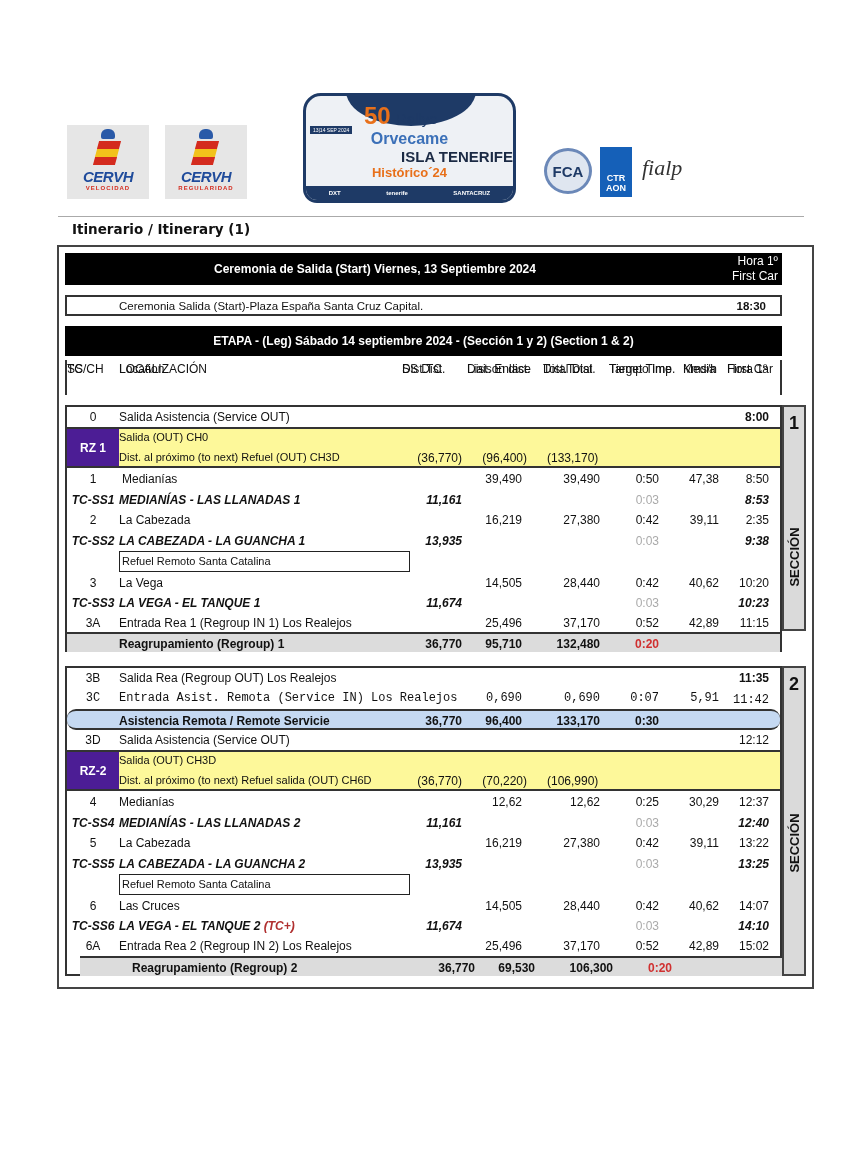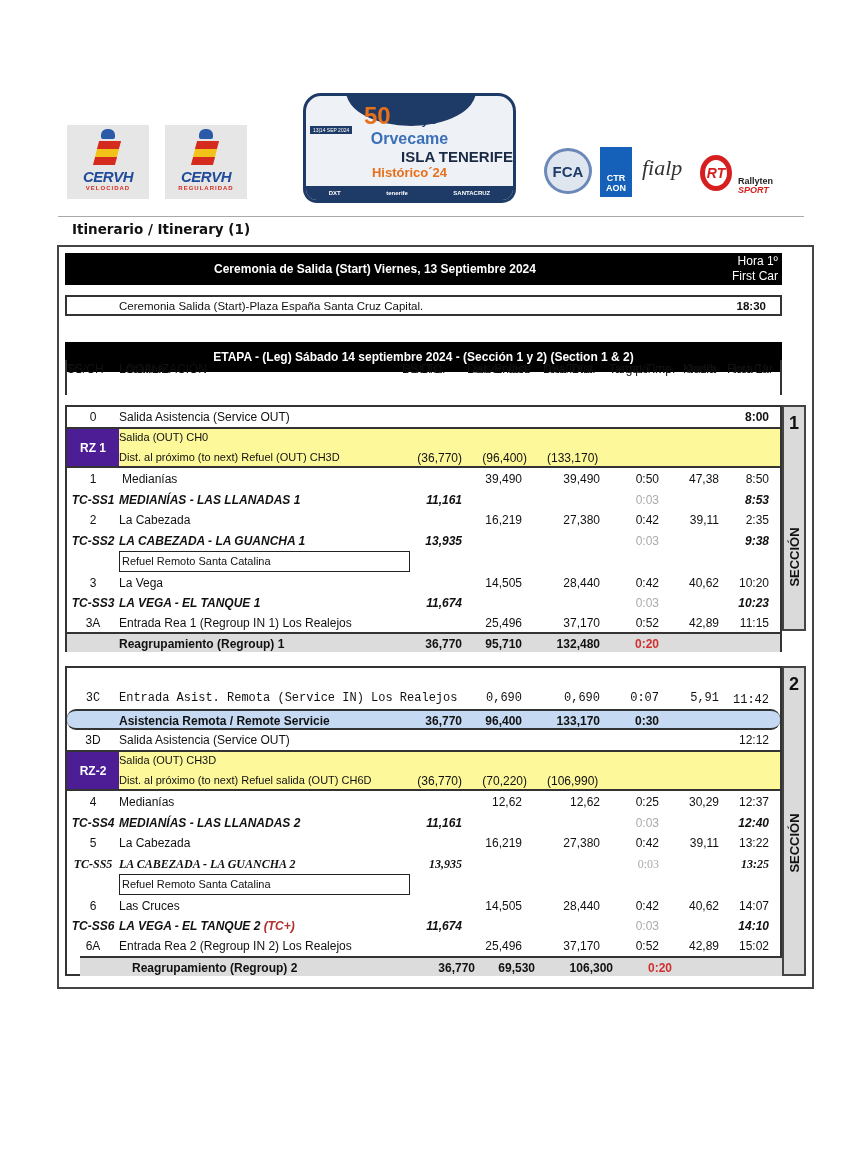--- a/index.html
+++ b/index.html
@@ -36,21 +36,21 @@
 .doc-title{position:absolute;left:72px;top:221px;font-family:"DejaVu Sans",sans-serif;font-size:13.5px;font-weight:bold;color:#111;}
 
 .frame{position:absolute;left:57px;top:245px;width:757px;height:744px;border:2px solid #444;}
 .blackbar{position:absolute;left:65px;background:#000;color:#fff;font-weight:bold;font-size:12px;}
 .bar1{top:253px;width:717px;height:32px;}
 .bar1 .t{position:absolute;left:0;width:620px;text-align:center;top:9px;}
 .bar1 .h{position:absolute;right:4px;top:1px;text-align:right;font-weight:normal;font-size:12px;line-height:15px;}
 .ceremony{position:absolute;left:65px;top:295px;width:717px;height:21px;border:2px solid #333;font-size:11.5px;}
 .ceremony .l{position:absolute;left:52px;top:3px;}
 .ceremony .r{position:absolute;right:14px;top:3px;font-weight:bold;}
-.bar2{top:326px;width:717px;height:30px;margin-top:16px;}
+.bar2{top:326px;width:717px;height:30px;}
 .bar2 .t{position:absolute;left:0;width:100%;text-align:center;top:8px;}
 .colhead{position:absolute;left:65px;top:360px;width:717px;height:35px;border-left:2px solid #333;border-right:2px solid #333;font-size:12px;line-height:15px;}
 .colhead div{position:absolute;top:1px;text-align:center;}
 
 .sec{position:absolute;left:65px;width:717px;border:2px solid #333;}
 .row{position:absolute;left:0;width:100%;height:20.5px;font-size:12px;}
 .row span{position:absolute;top:3px;white-space:nowrap;}
 .c-no{left:0;width:52px;text-align:center;}
 .c-loc{left:52px;}
 .c-tc{left:335px;width:60px;text-align:right;}
@@ -115,25 +115,20 @@
     </div>
   </div>
   <div class="logo-small fca">
       <span>FCA</span>
     </div>
   <div class="logo-small ctr">
     <span>CTR</span>
     <span>AON</span>
   </div>
   <div class="logo-small fialp">fialp</div>
-  <div class="logo-small rt">
-    <div class="rtmark">RT</div>
-    <div class="rtname">Rallyten</div>
-    <div class="rtsport">SPORT</div>
-  </div>
 
   <div class="hr"></div>
   <div class="doc-title">Itinerario / Itinerary  (1)</div>
 
   <div class="frame"></div>
 
   <div class="blackbar bar1">
     <div class="t">Ceremonia de Salida (Start) Viernes, 13 Septiembre 2024</div>
     <div class="h">
       <div>Hora 1º</div>
@@ -262,20 +257,25 @@
         <span class="c-tot bold">132,480</span>
         <span class="c-time bold red">0:20</span>
     </div>
   </div>
   <div class="side" style="top:405px;height:226px;">
     <div class="num">1</div>
     <div class="lbl" style="top:150px;">SECCIÓN</div>
   </div>
 
   <div class="sec" style="top:666px;height:310px;">
+    <div class="row" style="top:0;">
+      <span class="c-no">3B</span>
+        <span class="c-loc">Salida Rea (Regroup OUT) Los Realejos</span>
+        <span class="c-first bold">11:35</span>
+    </div>
     <div class="row" style="top:20px;font-family:Liberation Mono, monospace;">
       <span class="c-no">3C</span>
         <span class="c-loc">Entrada Asist. Remota (Service IN)  Los Realejos</span>
         <span class="c-enl">0,690</span>
         <span class="c-tot">0,690</span>
         <span class="c-time">0:07</span>
         <span class="c-med">5,91</span>
         <span class="c-first" style="top:5px;">11:42</span>
     </div>
     <div class="row blue" style="top:41px;height:21px;border-radius:9px;">
@@ -316,21 +316,21 @@
     </div>
     <div class="row" style="top:165px;">
       <span class="c-no">5</span>
         <span class="c-loc">La Cabezada</span>
         <span class="c-enl">16,219</span>
         <span class="c-tot">27,380</span>
         <span class="c-time">0:42</span>
         <span class="c-med">39,11</span>
         <span class="c-first">13:22</span>
     </div>
-    <div class="row ss" style="top:186px;font-family:Liberation Serif, serif;">
+    <div class="row ss" style="top:186px;">
       <span class="c-no">TC-SS5</span>
         <span class="c-loc">LA CABEZADA - LA GUANCHA 2</span>
         <span class="c-tc">13,935</span>
         <span class="c-time">0:03</span>
         <span class="c-first">13:25</span>
     </div>
     <div class="refuel" style="top:206px;">Refuel Remoto Santa Catalina</div>
     <div class="row" style="top:228px;">
       <span class="c-no">6</span>
         <span class="c-loc">Las Cruces</span>

